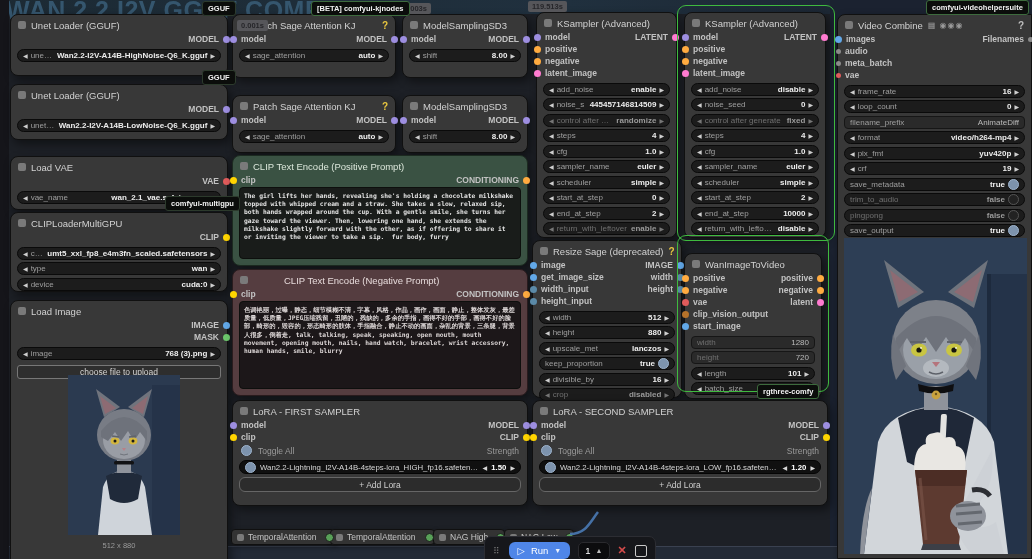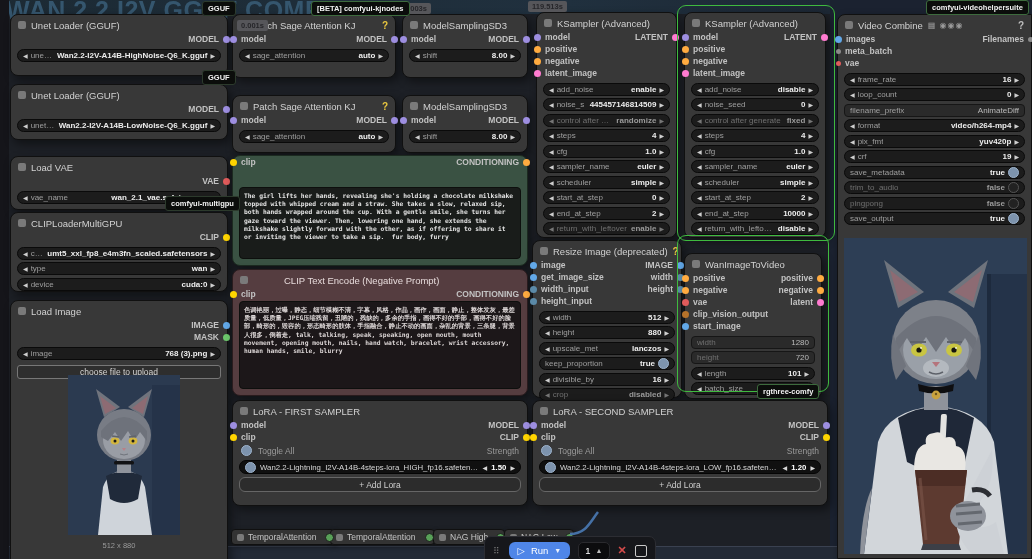--- a/index.html
+++ b/index.html
@@ -357,20 +357,24 @@
         <div class="wrow">
           <span class="arr">◀</span>
           <span class="wl">shift</span>
           <span class="wv">8.00</span>
           <span class="arr">▶</span>
         </div>
       </div>
   </div>
 
   <div class="node pos" style="left:232px;top:155px;width:296px;height:111px;">
+    <div class="ntitle">
+        <span class="tsq"></span>
+        <span>CLIP Text Encode (Positive Prompt)</span>
+      </div>
     <div class="prow">
         <span class="pin">
           <i class="dot c-clip" style="margin-left:-5px;"></i>
           <b>clip</b>
         </span>
       <span class="pout">
           <b>CONDITIONING</b>
           <i class="dot c-cond" style="margin-right:-5px;"></i>
         </span>
       </div>
@@ -585,21 +589,21 @@
           <span class="wl">return_with_leftover</span>
           <span class="wv">disable</span>
           <span class="arr">▶</span>
         </div>
       </div>
   </div>
 
   <div class="node" style="left:532px;top:240px;width:150px;height:158px;">
     <div class="ntitle">
         <span class="tsq"></span>
-        <span>Resize Image (deprecated)</span>
+        <span>Resize Sage (deprecated)</span>
         <span class="help">?</span>
       </div>
     <div class="prow">
         <span class="pin">
           <i class="dot c-image" style="margin-left:-5px;"></i>
           <b>image</b>
         </span>
       <span class="pout">
           <b>IMAGE</b>
           <i class="dot c-image" style="margin-right:-5px;"></i>
@@ -749,20 +753,26 @@
       <span class="help" style="color:#bdbdbd;">?</span>
       </div>
     <div class="prow">
         <span class="pin">
           <i class="dot c-image" style="margin-left:-5px;"></i>
           <b>images</b>
         </span>
       <span class="pout">
           <b>Filenames</b>
           <i class="dot sm c-gray" style="margin-right:-4px;"></i>
+        </span>
+      </div>
+    <div class="prow">
+        <span class="pin">
+          <i class="dot sm c-gray" style="margin-left:-4px;"></i>
+          <b>audio</b>
         </span>
       </div>
     <div class="prow">
         <span class="pin">
           <i class="dot sm c-gray" style="margin-left:-4px;"></i>
           <b>meta_batch</b>
         </span>
       </div>
     <div class="prow">
         <span class="pin">

